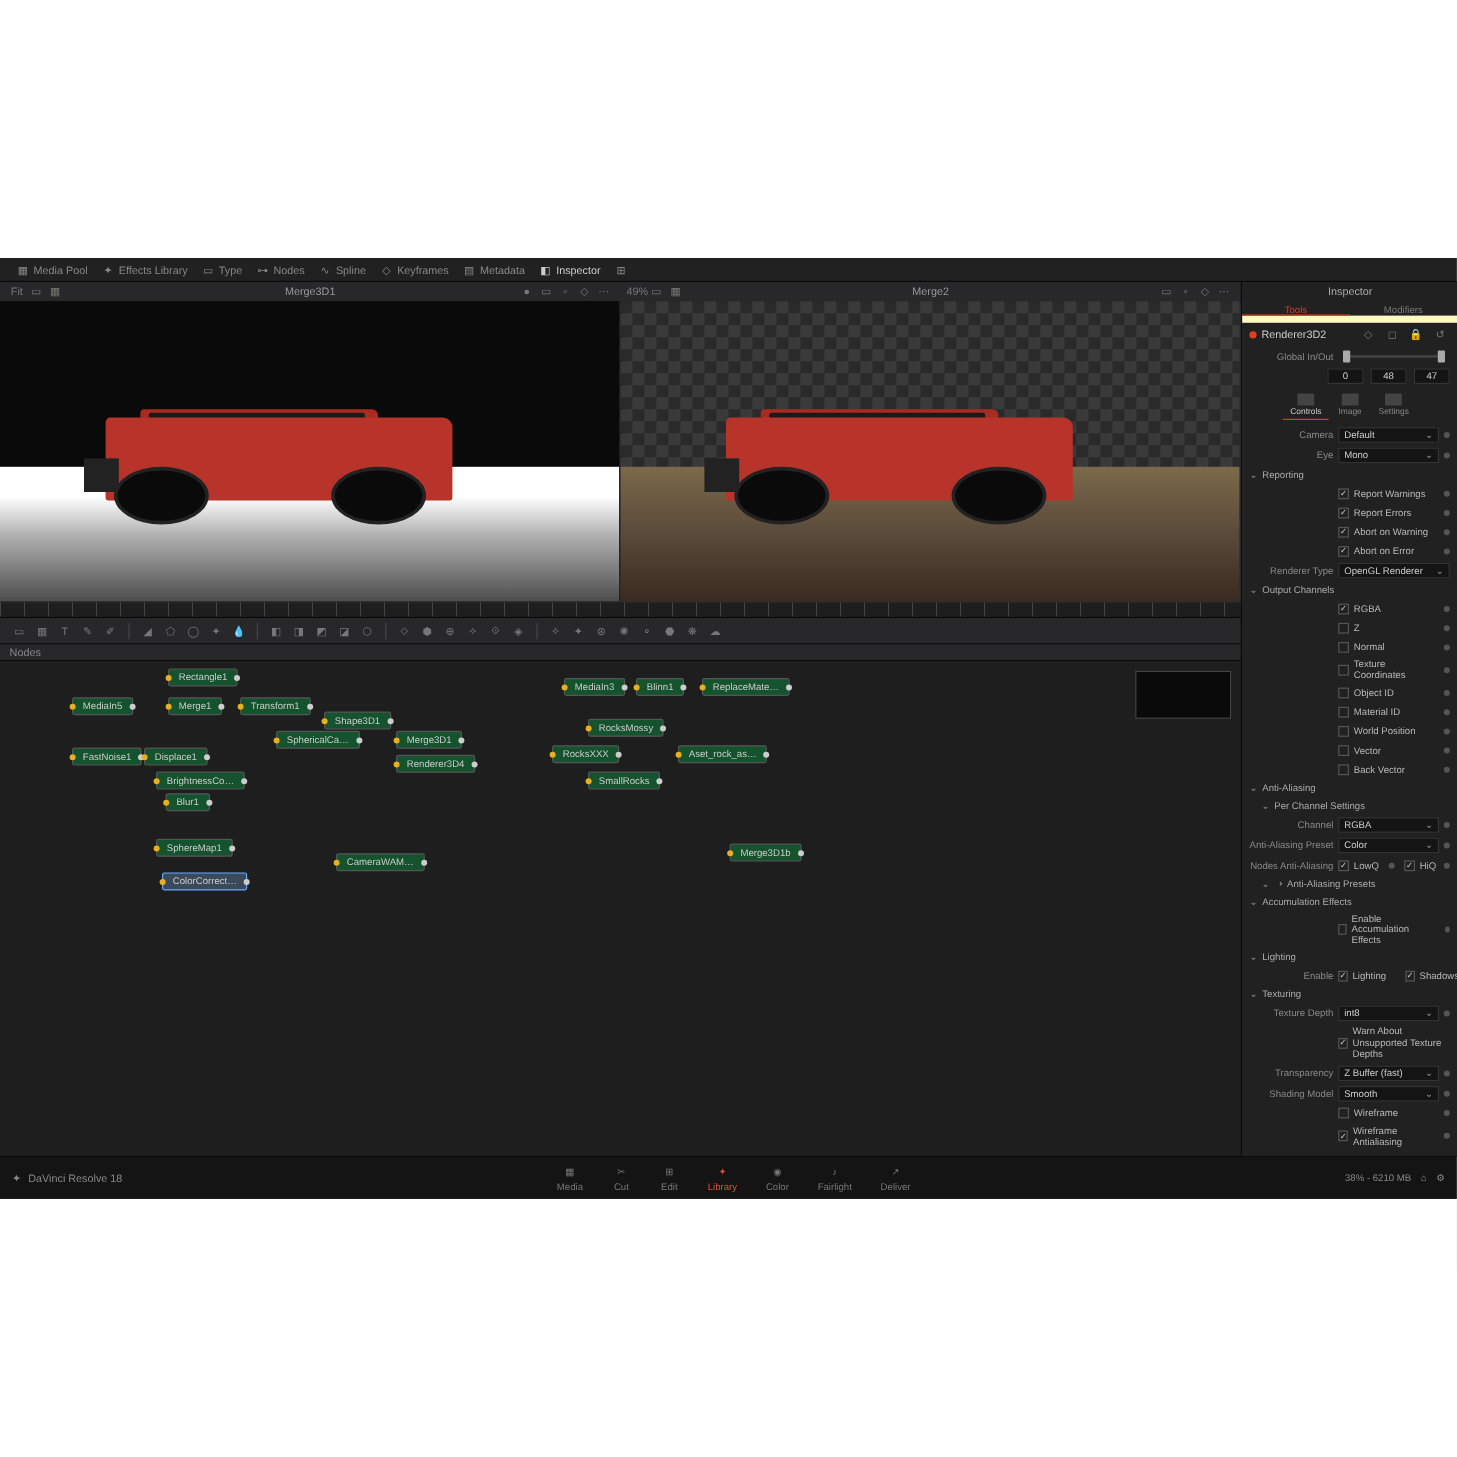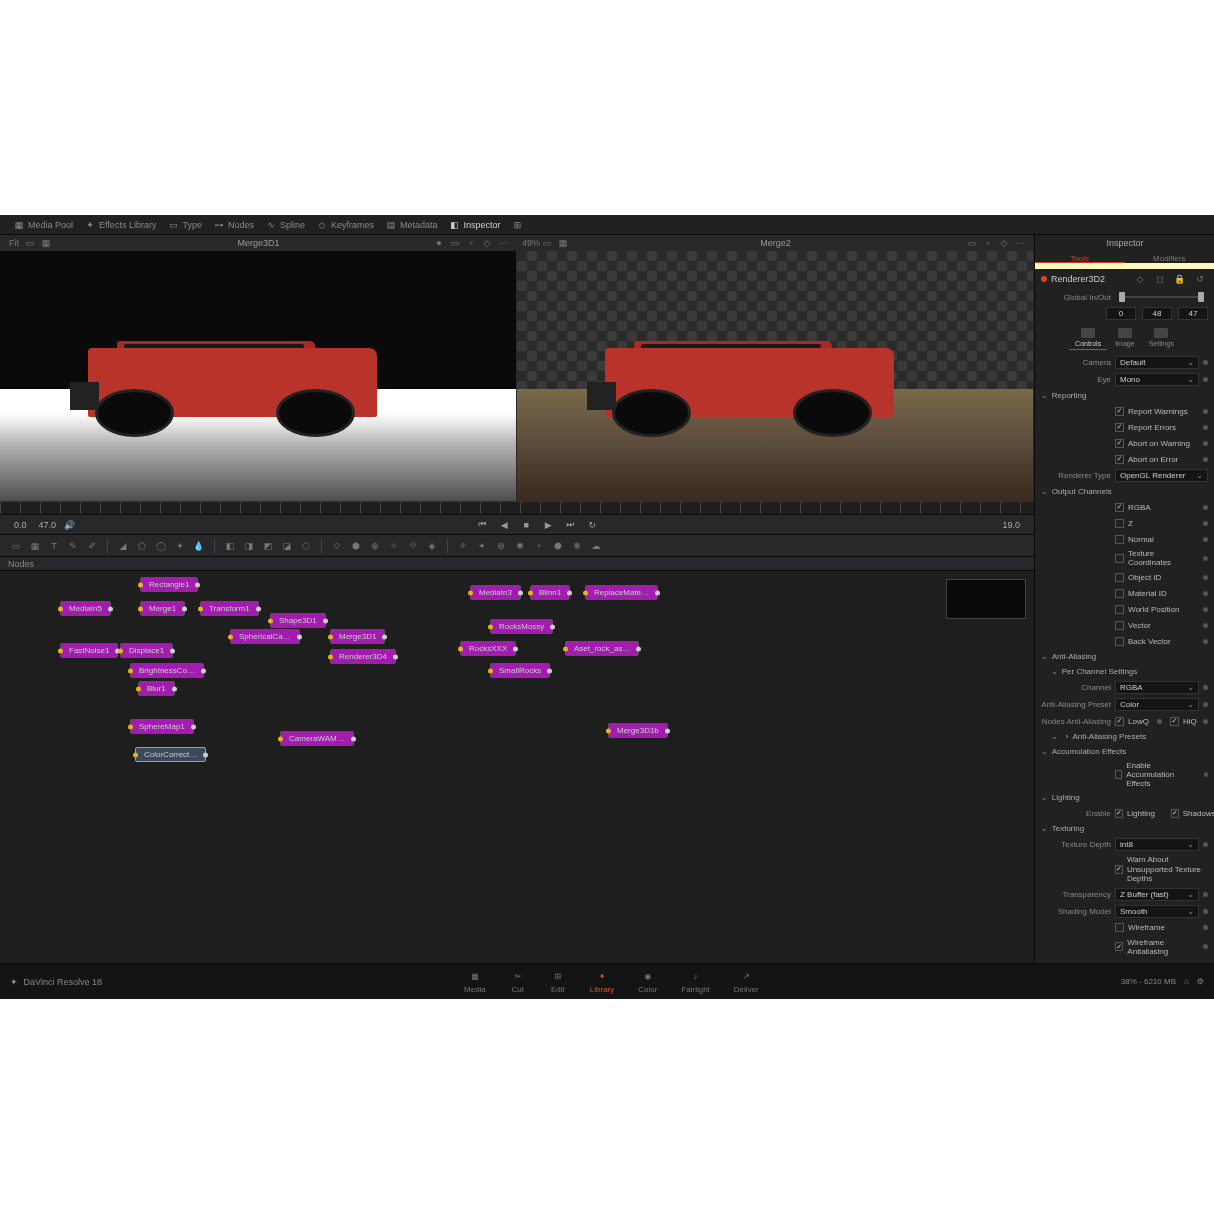--- a/index.html
+++ b/index.html
@@ -57,21 +57,21 @@
 .tbtn { width:14px; height:14px; display:flex; align-items:center; justify-content:center; color:#999; cursor:pointer; }
 
 
 .toolbar { height:22px; background:#28282a; display:flex; align-items:center; gap:3px; padding:0 8px; border-bottom:1px solid #0a0a0a; }
 .tool { width:16px; height:16px; display:flex; align-items:center; justify-content:center; color:#777; cursor:pointer; border-radius:2px; }
 .tsep { width:1px; height:14px; background:#444; margin:0 4px; }
 
 
 .nodes-label { height:14px; background:#28282a; padding:2px 8px; color:#888; font-size:9px; border-bottom:1px solid #0a0a0a; }
 .nodes-area { flex:1; background:#1e1e1e; position:relative; overflow:hidden; }
-.node { position:absolute; padding:2px 8px; background:#a21caf; border:1px solid #555; border-radius:2px; font-size:8px; color:#ccc; white-space:nowrap; cursor:move; }
+.node { position:absolute; padding:2px 8px; background:#14532d; border:1px solid #555; border-radius:2px; font-size:8px; color:#ccc; white-space:nowrap; cursor:move; }
 .node::before, .node::after { content:''; position:absolute; width:5px; height:5px; border-radius:50%; top:50%; transform:translateY(-50%); }
 .node::before { left:-3px; background:#e8b020; }
 .node::after { right:-3px; background:#ccc; }
 .node.sel { background:#3a4a5a; border-color:#6af; }
 
 
 .navmini { position:absolute; top:8px; right:8px; width:80px; height:40px; background:#0a0a0a; border:1px solid #444; }
 
 
 .inspector { width:180px; background:#212121; border-left:1px solid #0a0a0a; display:flex; flex-direction:column; overflow-y:auto; font-size:9px; }
@@ -208,34 +208,20 @@
                   <div class="jwheel jwh2"></div>
             </div>
           </div>
         </div>
       </div>
 
       <div class="ruler">
             <div class="rticks"></div>
           </div>
 
-      <div class="transport">
-        <span class="tnum">0.0</span>
-        <span class="tnum">47.0</span>
-        <span class="vctl">🔊</span>
-        <div class="tctr">
-          <span class="tbtn">⏮</span>
-          <span class="tbtn">◀</span>
-          <span class="tbtn">■</span>
-          <span class="tbtn">▶</span>
-          <span class="tbtn">⏭</span>
-          <span class="tbtn">↻</span>
-        </div>
-        <span class="tnum" style="margin-left:auto">19.0</span>
-      </div>
 
       <div class="toolbar">
         <span class="tool">▭</span>
         <span class="tool">▦</span>
         <span class="tool">T</span>
         <span class="tool">✎</span>
         <span class="tool">✐</span>
         <span class="tsep"></span>
         <span class="tool">◢</span>
         <span class="tool">⬠</span>

